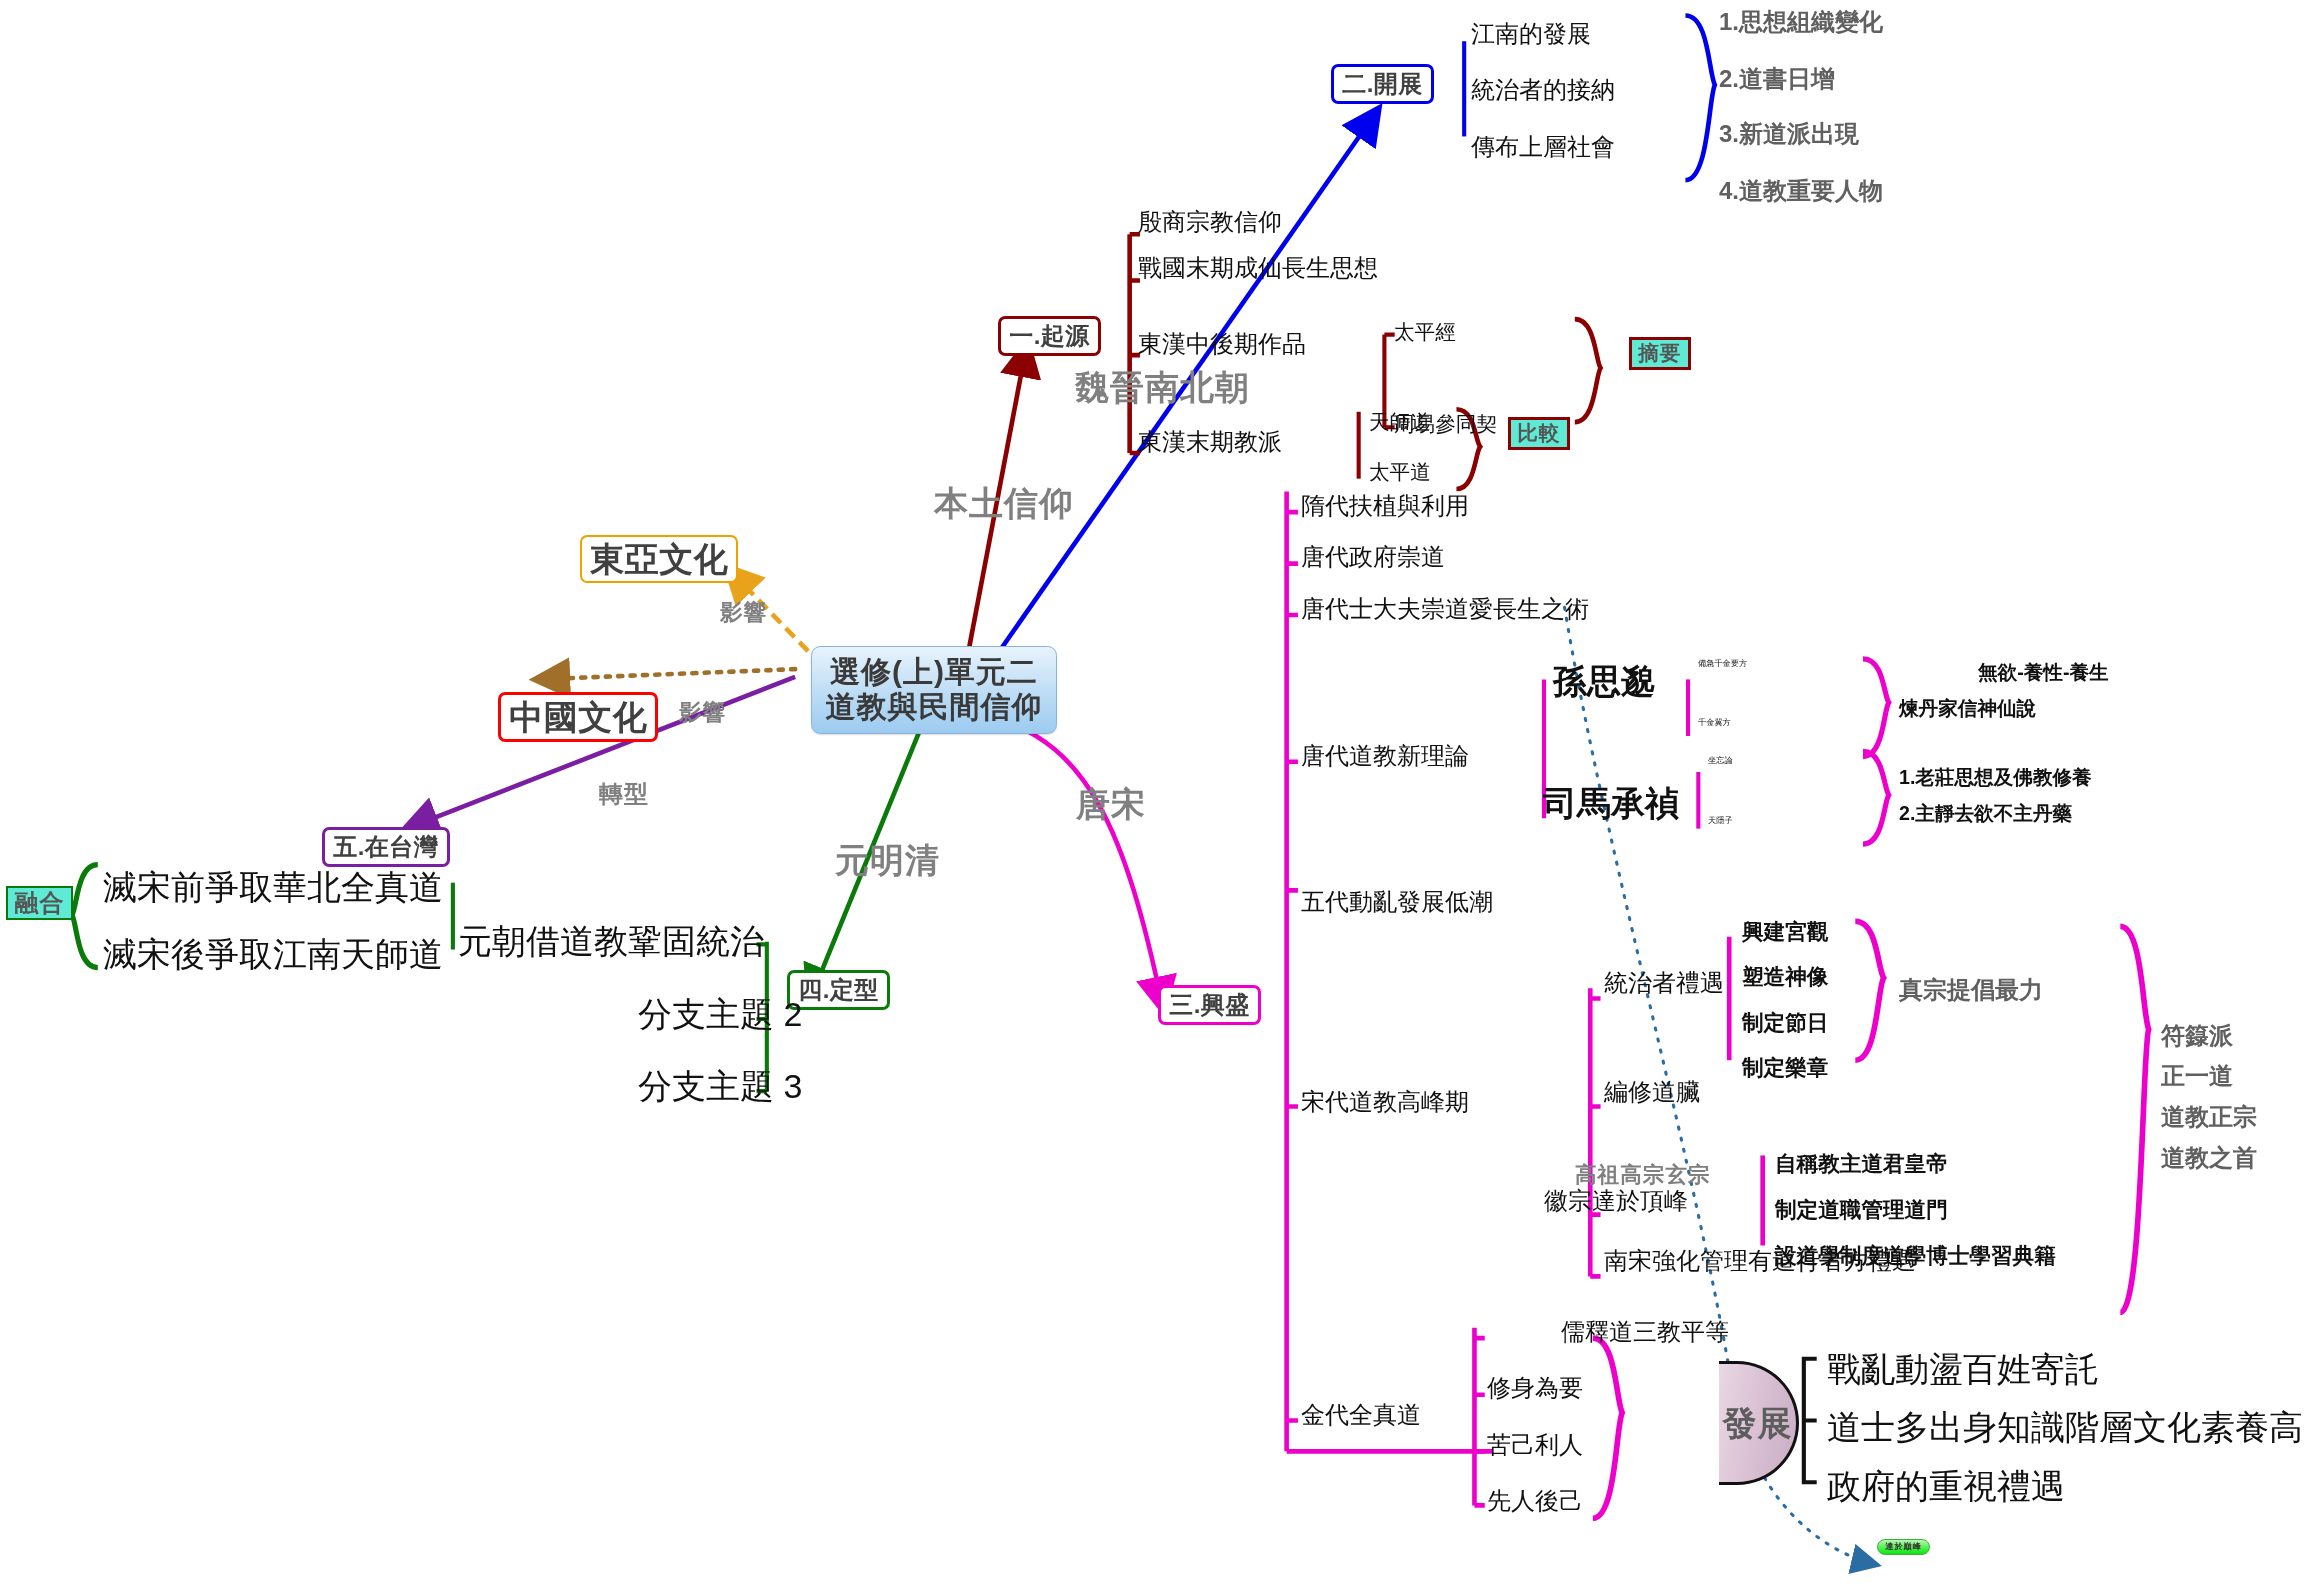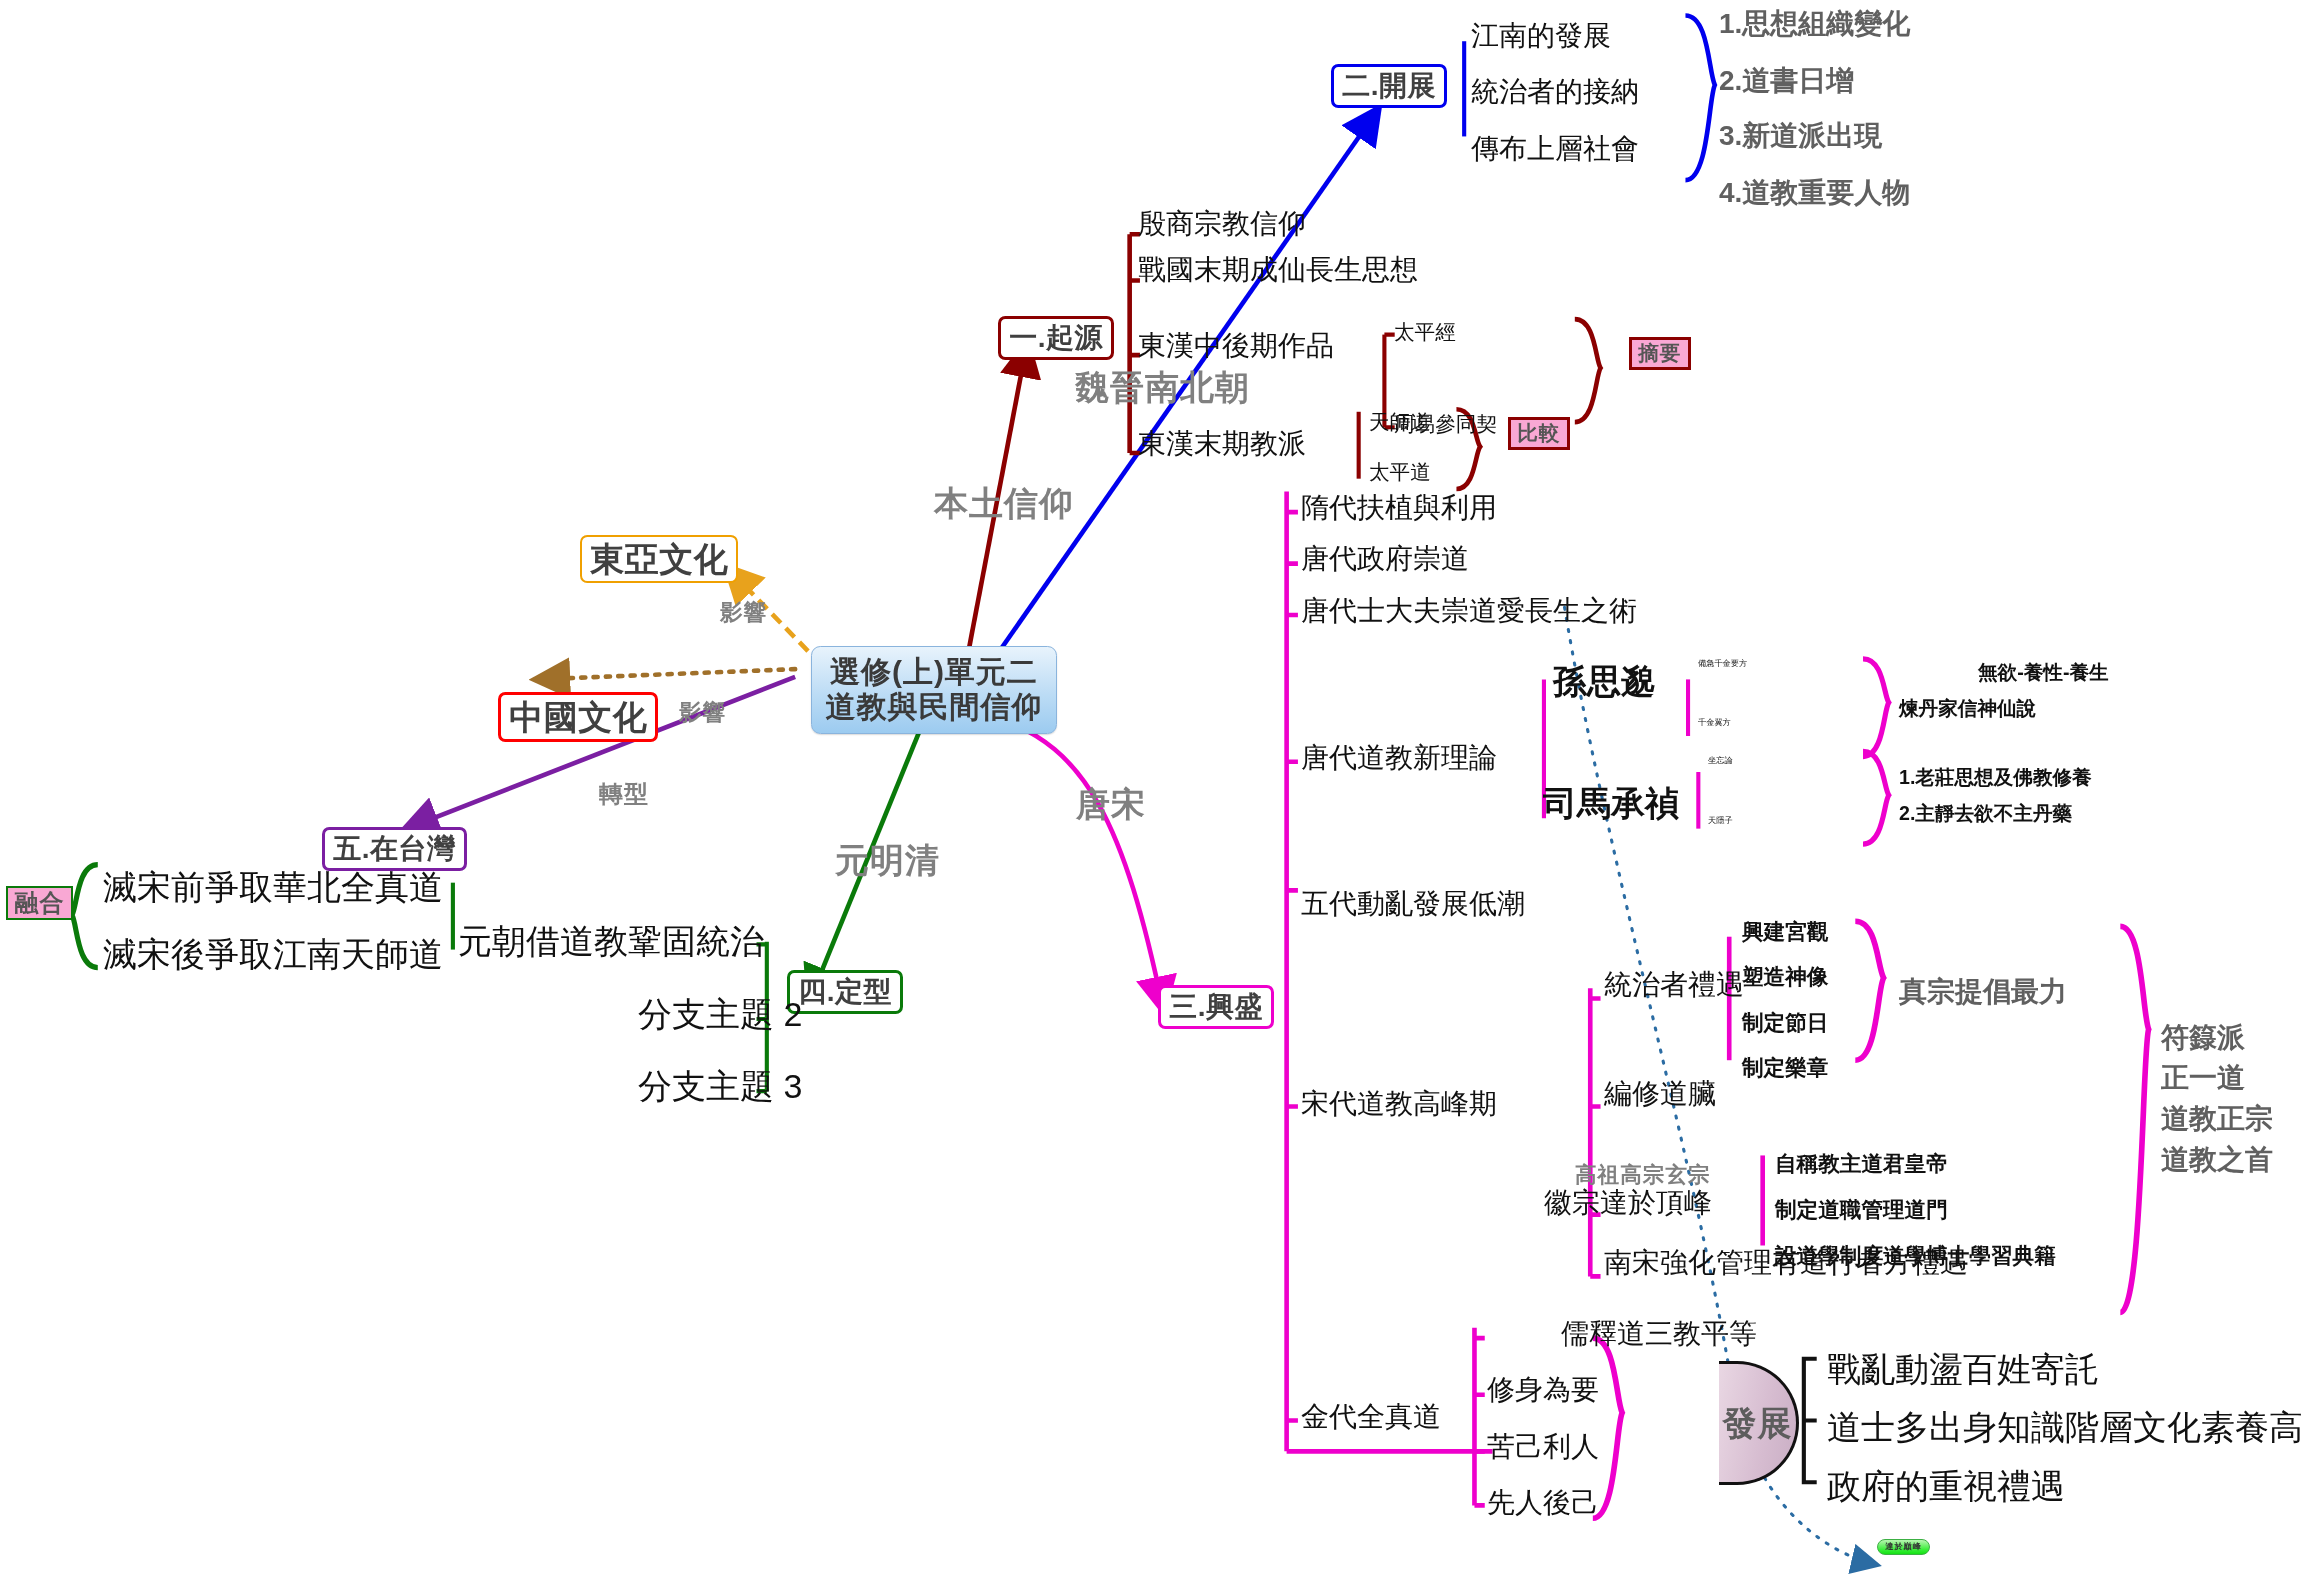--- a/index.html
+++ b/index.html
@@ -22,21 +22,21 @@
   
   .central{
     border:1px solid #8ab4dd;border-radius:9.3px;
     background:linear-gradient(180deg,#e8f3fc 0%,#bcdcf5 55%,#9ccbf0 100%);
     padding:8.2px 13.4px;text-align:center;color:#3a3a3a;font-weight:bold;
     box-shadow:0 1px 1.5px rgba(0,0,0,.15);
   }
   .central .l1,.central .l2{display:block;line-height:1.16;letter-spacing:1px;}
 
   
-  .tag{padding:3.1px 6.2px;font-weight:bold;color:#555;background:#f9a8d4;letter-spacing:1px;}
+  .tag{padding:3.1px 6.2px;font-weight:bold;color:#555;background:#5eead4;letter-spacing:1px;}
   .tag.t-dred {border:3.1px solid #8b0000;}
   .tag.t-green{border:2.6px solid #0a7a0a;}
 
   
   .capsule{
     border:0.5px solid #3cb043;border-radius:8px;
     background:linear-gradient(180deg,#b9f5b2 0%,#36ef36 70%,#14e014 100%);
     padding:3.1px 7.2px;font-weight:bold;color:#333;letter-spacing:1px;
   }
 
@@ -50,21 +50,21 @@
     display:flex;align-items:center;justify-content:center;
   }
   .halfcircle span{font-weight:bold;color:#5d5d5d;letter-spacing:1px;}
 
   
   .leaf{color:#111;font-weight:normal;}
   .leaf.bold{font-weight:bold;}
   .leaf.gray{color:#606060;font-weight:bold;}
   .relabel{color:#808080;font-weight:bold;letter-spacing:1px;}
 
-  .fs-58{font-size:30px;margin-left:16px;} .fs-54{font-size:28px;} .fs-50{font-size:34px;}
+  .fs-58{font-size:30px;margin-left:16px;} .fs-54{font-size:24px;} .fs-50{font-size:34px;}
   .fs-46{font-size:24px;} .fs-44{font-size:22.6px;} .fs-42{font-size:21.6px;}
   .fs-40{font-size:20.6px;} .fs-38{font-size:19.6px;}
 </style>
 </head>
 <body>
 
 <div id="stage">
 
 <svg id="svg" viewBox="0 0 4506 3099">
   <defs>

